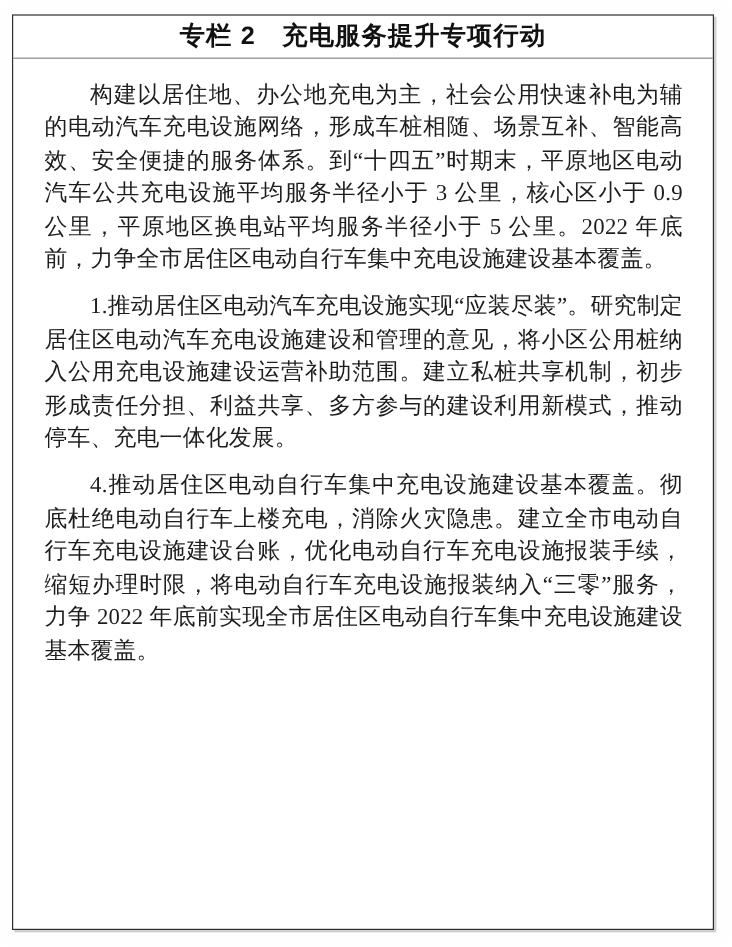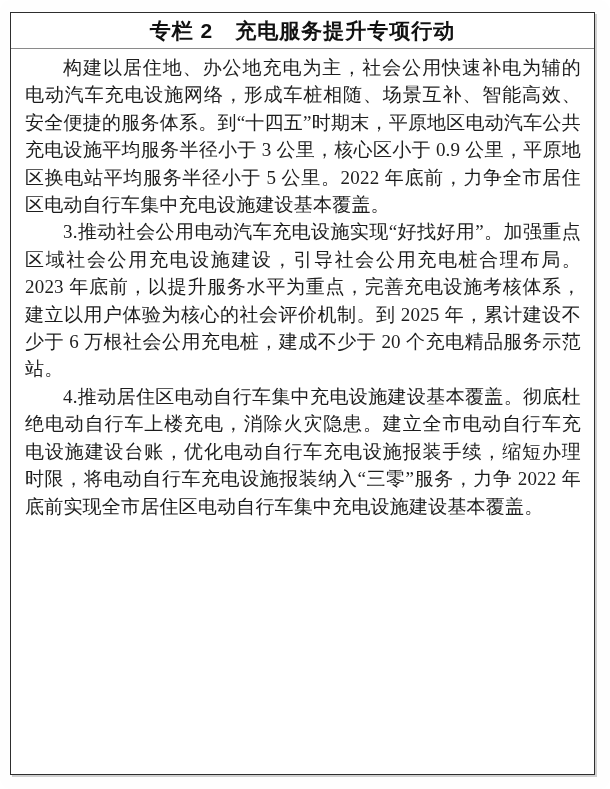--- a/index.html
+++ b/index.html
@@ -37,34 +37,34 @@
     font-size: 21px;
     letter-spacing: 1px;
     color: #111111;
     border-bottom: 1.5px solid #8a8a8a;
     overflow: hidden;
   }
   .panel-body {
     padding: 5px 13px 6px 14px;
   }
   .panel-body p {
-    margin: 0;
+    margin: 12px;
     text-indent: 2em;
     text-align: justify;
     font-size: 19px;
     line-height: 27.4px;
     letter-spacing: 0.2px;
     color: #1d1d1d;
   }
 </style>
 </head>
 <body>
 
 <div class="page">
   <div class="panel">
     <div class="panel-title">专栏 2　充电服务提升专项行动</div>
     <div class="panel-body">
       <p>构建以居住地、办公地充电为主，社会公用快速补电为辅的电动汽车充电设施网络，形成车桩相随、场景互补、智能高效、安全便捷的服务体系。到“十四五”时期末，平原地区电动汽车公共充电设施平均服务半径小于 3 公里，核心区小于 0.9 公里，平原地区换电站平均服务半径小于 5 公里。2022 年底前，力争全市居住区电动自行车集中充电设施建设基本覆盖。</p>
-      <p>3.推动社会公用电动汽车充电设施实现“好找好用”。加强重点区域社会公用充电设施建设，引导社会公用充电桩合理布局。2023 年底前，以提升服务水平为重点，完善充电设施考核体系，建立以用户体验为核心的社会评价机制。到 2025 年，累计建设不少于 6 万根社会公用充电桩，建成不少于 20 个充电精品服务示范站。</p>
+      <p>1.推动居住区电动汽车充电设施实现“应装尽装”。研究制定居住区电动汽车充电设施建设和管理的意见，将小区公用桩纳入公用充电设施建设运营补助范围。建立私桩共享机制，初步形成责任分担、利益共享、多方参与的建设利用新模式，推动停车、充电一体化发展。</p>
       <p>4.推动居住区电动自行车集中充电设施建设基本覆盖。彻底杜绝电动自行车上楼充电，消除火灾隐患。建立全市电动自行车充电设施建设台账，优化电动自行车充电设施报装手续，缩短办理时限，将电动自行车充电设施报装纳入“三零”服务，力争 2022 年底前实现全市居住区电动自行车集中充电设施建设基本覆盖。</p>
     </div>
   </div>
 </div>
 
 </body></html>

